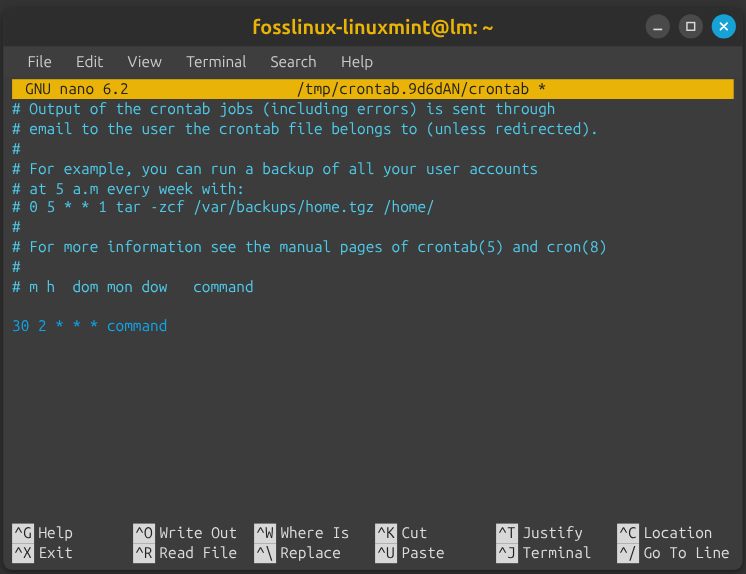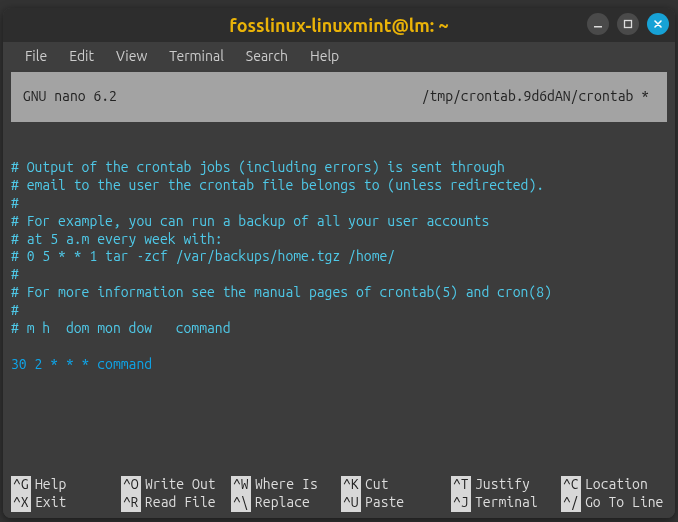--- a/index.html
+++ b/index.html
@@ -65,30 +65,30 @@
       font-family: "Ubuntu Mono", "DejaVu Sans Mono", monospace;
       font-size: 14px;
       line-height: 1.28;
       color: #ddd;
       padding: 2px 8px 4px 8px;
       display: flex;
       flex-direction: column;
       overflow: hidden;
     }
     .nano-top {
-      background: #a3a3a3;
+      background: #eab308;
       color: #222;
-      padding: 16px 4px;
+      padding: 0 4px;
       display: flex;
       white-space: pre;
     }
     .nano-top .left { flex: 0 0 auto; }
-    .nano-top .center { flex: 1; text-align: right; }
+    .nano-top .center { flex: 1; text-align: center; }
     .nano-top .right { flex: 0 0 14px; text-align: right; }
-    .editor-content { flex: 1; white-space: pre; padding-top: 1px; margin-top: 36px; }
+    .editor-content { flex: 1; white-space: pre; padding-top: 1px; }
     .comment { color: #4fc9e8; }
     .plain { color: #0ea5e9; }
     .shortcuts {
       display: grid;
       grid-template-columns: repeat(6, 1fr);
       grid-template-rows: auto auto;
       font-size: 14px;
       gap: 0 4px;
       padding-bottom: 2px;
     }

